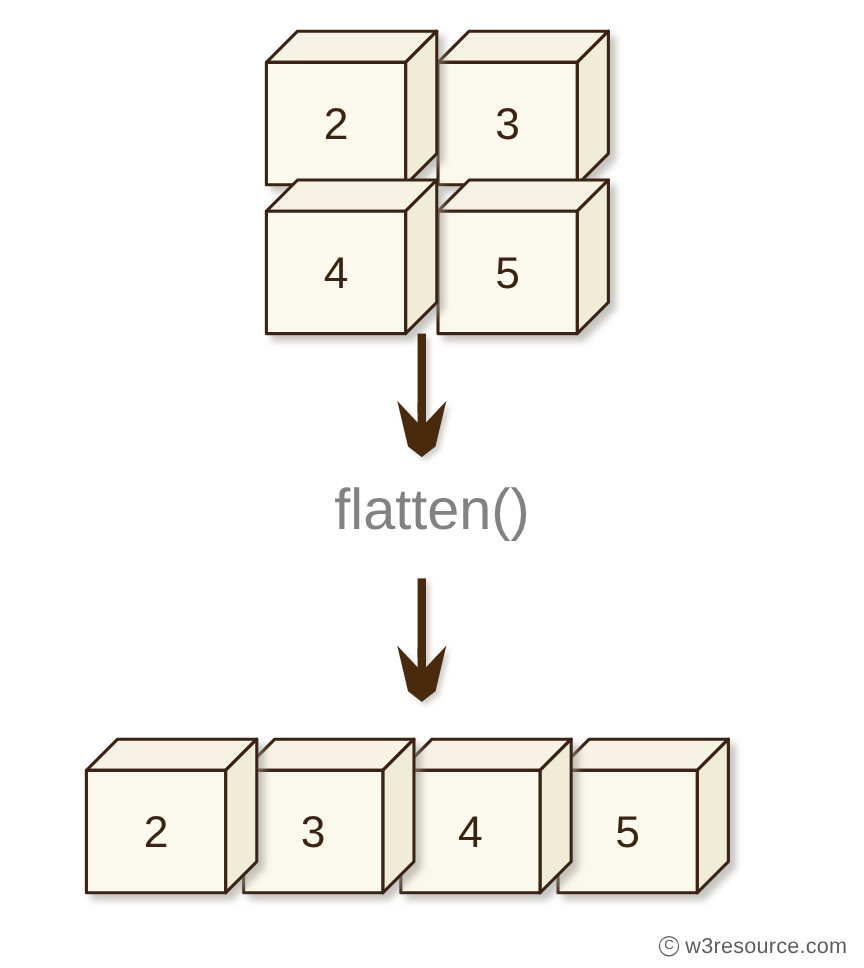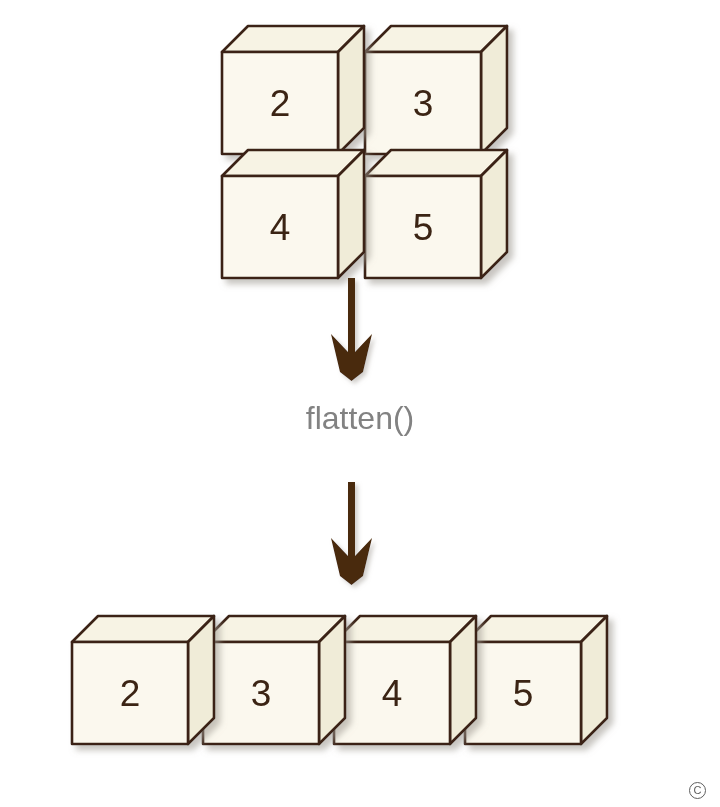--- a/index.html
+++ b/index.html
@@ -69,21 +69,21 @@
   }
 
   
   .flatten-label {
     position: absolute;
     left: 0;
     top: 402px;
     width: 720px;
     text-align: center;
     font-family: "Liberation Sans", sans-serif;
-    font-size: 32px;
+    font-size: 48px;
     color: #828282;
     letter-spacing: 0px;
     line-height: 1;
   }
 
   
   .arrow {
     position: absolute;
     left: 0;
     top: 0;
@@ -257,15 +257,16 @@
           <rect x="0" y="26" width="116" height="102" fill="#fbf8ee" stroke="#3b2414" stroke-width="2.6" stroke-linejoin="round"></rect>
         </g>
       </svg>
       <div class="cube-label">2</div>
     </div>
 
   </div>
 
   <div class="watermark">
     <span class="c-mark">C</span>
+    <span>w3resource.com</span>
   </div>
 
 </div>
 
 </body></html>

